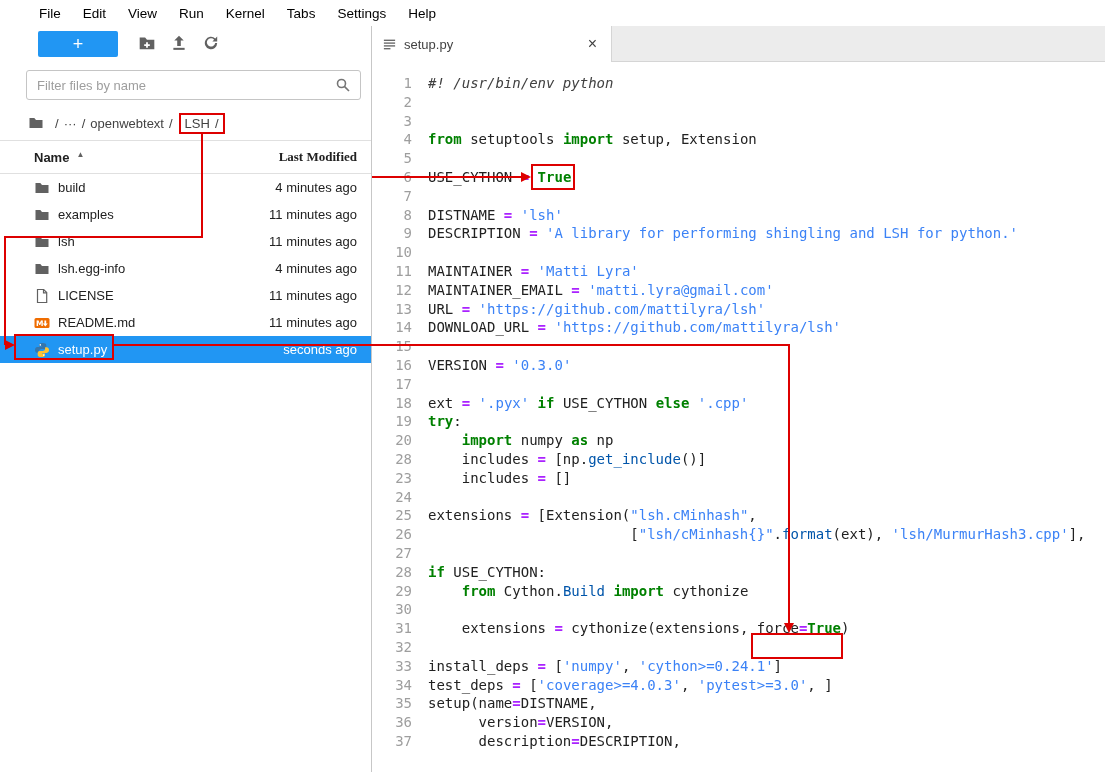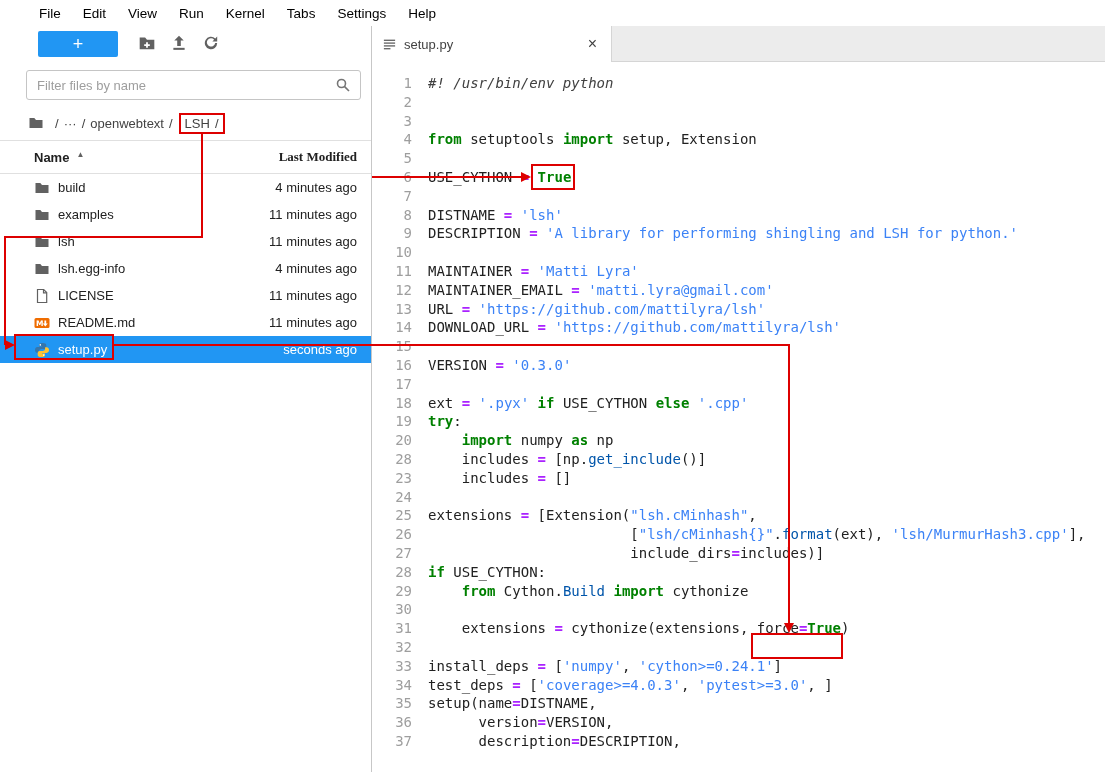--- a/index.html
+++ b/index.html
@@ -249,21 +249,21 @@
         <div class="code-line"><span class="ln">16</span><span class="code-text"><span>VERSION </span><span class="tok-op">=</span><span> </span><span class="tok-str">'0.3.0'</span></span></div>
         <div class="code-line"><span class="ln">17</span><span class="code-text"></span></div>
         <div class="code-line"><span class="ln">18</span><span class="code-text"><span>ext </span><span class="tok-op">=</span><span> </span><span class="tok-str">'.pyx'</span><span> </span><span class="tok-kw">if</span><span> USE_CYTHON </span><span class="tok-kw">else</span><span> </span><span class="tok-str">'.cpp'</span></span></div>
         <div class="code-line"><span class="ln">19</span><span class="code-text"><span class="tok-kw">try</span><span>:</span></span></div>
         <div class="code-line"><span class="ln">20</span><span class="code-text"><span>    </span><span class="tok-kw">import</span><span> numpy </span><span class="tok-kw">as</span><span> np</span></span></div>
         <div class="code-line"><span class="ln">28</span><span class="code-text"><span>    includes </span><span class="tok-op">=</span><span> [np.</span><span class="tok-prop">get_include</span><span>()]</span></span></div>
         <div class="code-line"><span class="ln">23</span><span class="code-text"><span>    includes </span><span class="tok-op">=</span><span> []</span></span></div>
         <div class="code-line"><span class="ln">24</span><span class="code-text"></span></div>
         <div class="code-line"><span class="ln">25</span><span class="code-text"><span>extensions </span><span class="tok-op">=</span><span> [Extension(</span><span class="tok-str">"lsh.cMinhash"</span><span>,</span></span></div>
         <div class="code-line"><span class="ln">26</span><span class="code-text"><span>                        [</span><span class="tok-str">"lsh/cMinhash{}"</span><span>.</span><span class="tok-prop">format</span><span>(ext), </span><span class="tok-str">'lsh/MurmurHash3.cpp'</span><span>],</span></span></div>
-        <div class="code-line"><span class="ln">27</span><span class="code-text"><span>                        include_dirs</span><span class="tok-op">=</span><span>includes)]</span></span></div>
+        <div class="code-line"><span class="ln">27</span></div>
         <div class="code-line"><span class="ln">28</span><span class="code-text"><span class="tok-kw">if</span><span> USE_CYTHON:</span></span></div>
         <div class="code-line"><span class="ln">29</span><span class="code-text"><span>    </span><span class="tok-kw">from</span><span> Cython.</span><span class="tok-prop">Build</span><span> </span><span class="tok-kw">import</span><span> cythonize</span></span></div>
         <div class="code-line"><span class="ln">30</span><span class="code-text"></span></div>
         <div class="code-line"><span class="ln">31</span><span class="code-text"><span>    extensions </span><span class="tok-op">=</span><span> cythonize(extensions, force</span><span class="tok-op">=</span><span class="tok-kw">True</span><span>)</span></span></div>
         <div class="code-line"><span class="ln">32</span><span class="code-text"></span></div>
         <div class="code-line"><span class="ln">33</span><span class="code-text"><span>install_deps </span><span class="tok-op">=</span><span> [</span><span class="tok-str">'numpy'</span><span>, </span><span class="tok-str">'cython&gt;=0.24.1'</span><span>]</span></span></div>
         <div class="code-line"><span class="ln">34</span><span class="code-text"><span>test_deps </span><span class="tok-op">=</span><span> [</span><span class="tok-str">'coverage&gt;=4.0.3'</span><span>, </span><span class="tok-str">'pytest&gt;=3.0'</span><span>, ]</span></span></div>
         <div class="code-line"><span class="ln">35</span><span class="code-text"><span>setup(name</span><span class="tok-op">=</span><span>DISTNAME,</span></span></div>
         <div class="code-line"><span class="ln">36</span><span class="code-text"><span>      version</span><span class="tok-op">=</span><span>VERSION,</span></span></div>
         <div class="code-line"><span class="ln">37</span><span class="code-text"><span>      description</span><span class="tok-op">=</span><span>DESCRIPTION,</span></span></div>

